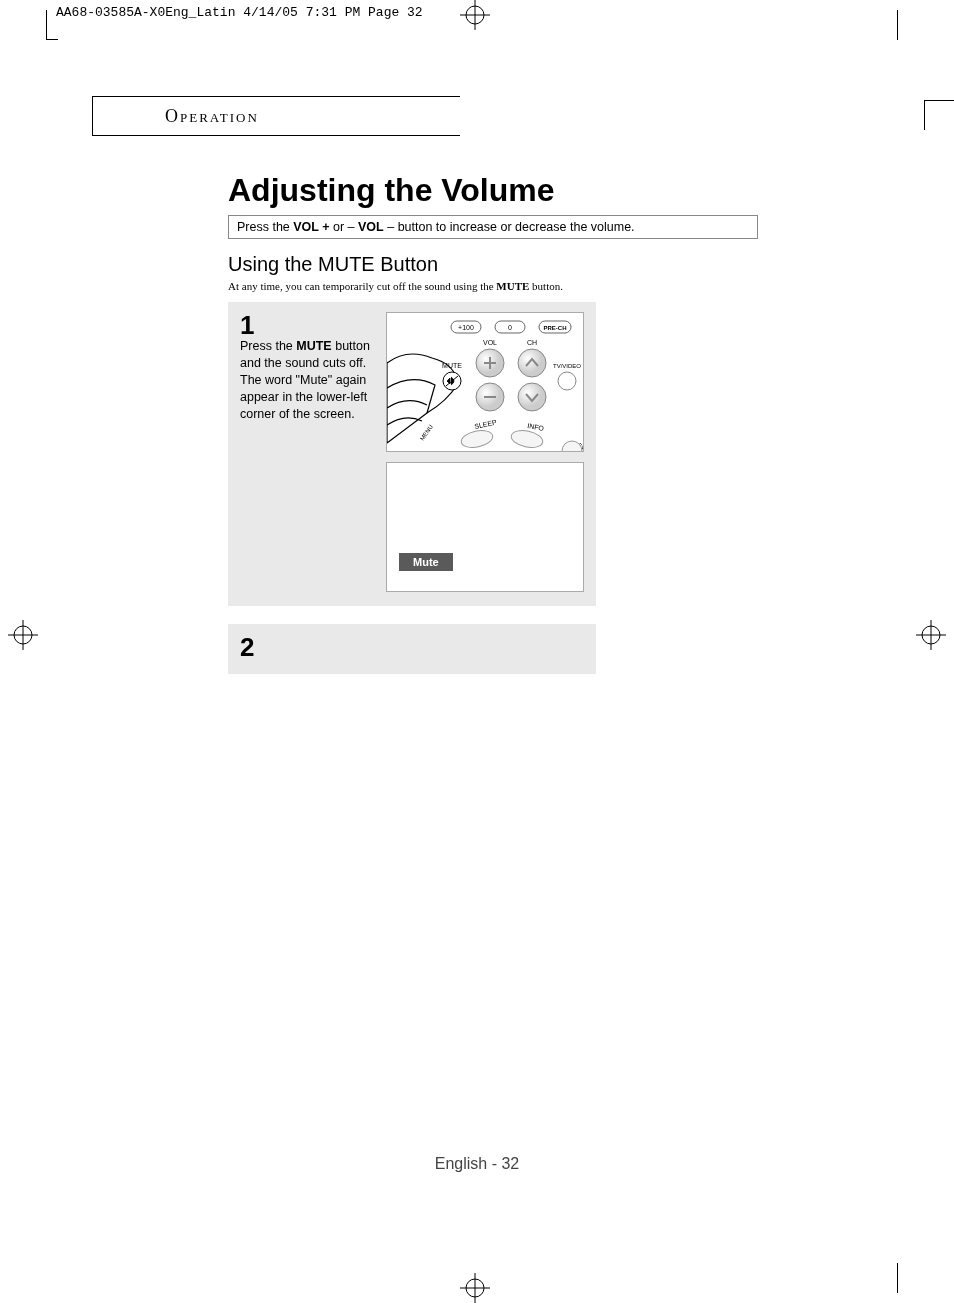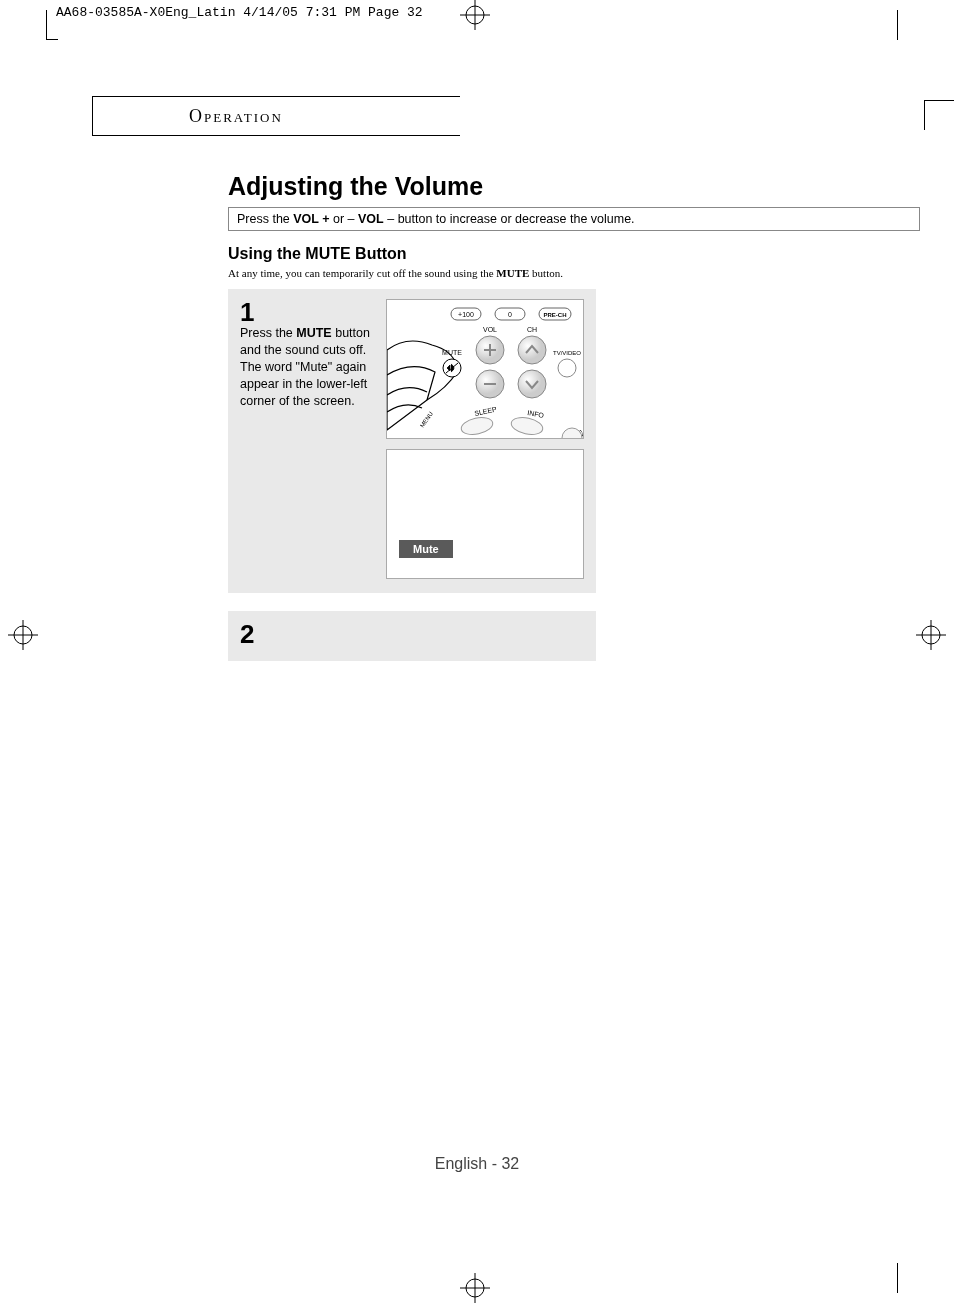--- a/index.html
+++ b/index.html
@@ -68,21 +68,21 @@
   .tab-box {
     position: absolute;
     top: 96px;
     left: 92px;
     width: 368px;
     height: 40px;
     border: 1px solid #000;
     border-right: none;
     display: flex;
     align-items: center;
-    padding-left: 96px;
+    padding-left: 72px;
   }
   .tab-box span {
     font-variant: small-caps;
     font-size: 18px;
     letter-spacing: 2px;
     font-family: Georgia, serif;
   }
   .tab-right-bracket {
     position: absolute;
     top: 100px;
@@ -94,35 +94,35 @@
   }
   .content {
     position: absolute;
     top: 172px;
     left: 228px;
     width: 650px;
   }
   h1 {
     font-family: Arial, Helvetica, sans-serif;
     font-weight: bold;
-    font-size: 25px;
+    font-size: 32px;
     margin-bottom: 6px;
   }
   .intro-box {
     border: 1px solid #888;
     padding: 4px 8px;
     font-family: Arial, Helvetica, sans-serif;
     font-size: 12.5px;
     margin-bottom: 14px;
-    width: 692px;
+    width: 530px;
   }
   h2 {
     font-family: Arial, Helvetica, sans-serif;
-    font-weight: bold;
-    font-size: 16px;
+    font-weight: normal;
+    font-size: 20px;
     margin-bottom: 4px;
   }
   .body-text {
     font-family: Georgia, serif;
     font-size: 11px;
     margin-bottom: 10px;
   }
   .step-block {
     background: #e9e9e9;
     width: 368px;

